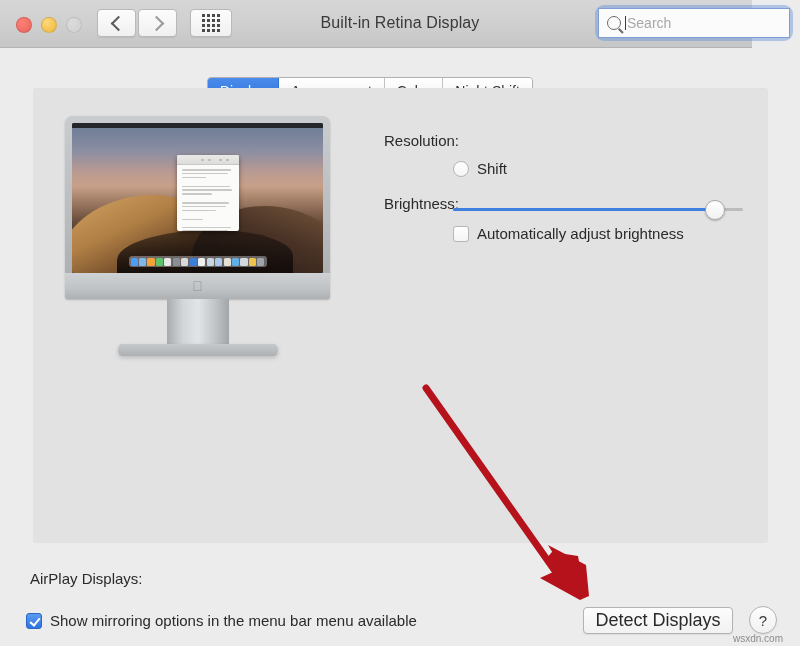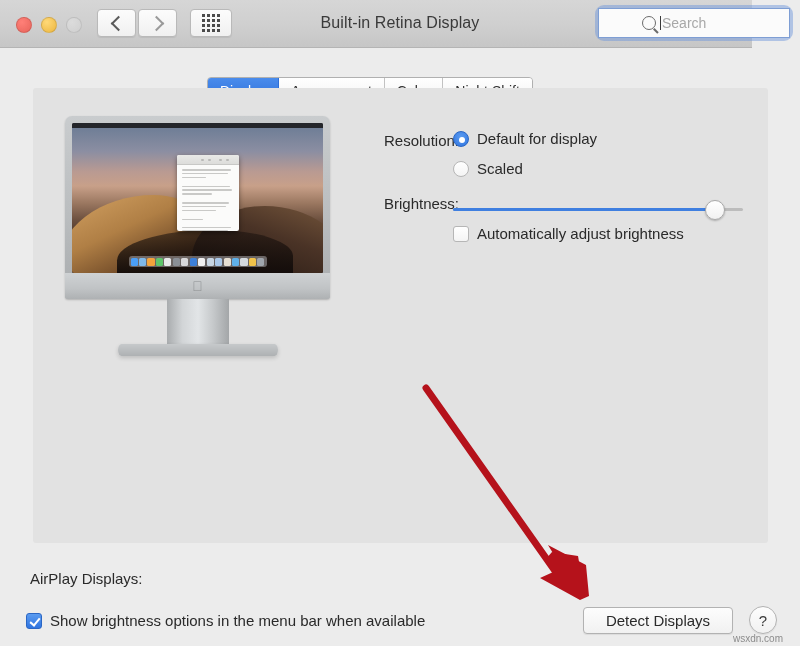--- a/index.html
+++ b/index.html
@@ -62,21 +62,20 @@
     box-shadow: 0 0 0 3px rgba(110,150,220,.48);
     box-sizing: border-box;
   }
   #search-field {
     position: absolute; inset: 0;
     background: #fbfbfb;
     border: 1px solid #7e9ed4;
     border-radius: 0;
     display: flex; align-items: center;
     box-sizing: border-box;
-    padding-left: 35px;
   }
   #search-icon {
     margin-left: 8px; width: 12px; height: 12px;
     border: 1.6px solid #6b6b6b; border-radius: 50%;
     position: relative; flex: none;
   }
   #search-icon::after {
     content: ""; position: absolute; right: -4px; bottom: -3px;
     width: 6px; height: 1.6px; background: #6b6b6b;
     transform: rotate(45deg);
@@ -306,21 +305,21 @@
   .step-down { border-top: 4.5px solid #fff; }
 
   #check-mirroring { left: 26px; top: 612px; }
 
   #detect-btn {
     position: absolute; left: 583px; top: 607px;
     width: 150px; height: 27px;
     background: linear-gradient(to bottom, #fdfdfd, #f1f1f1);
     border: 1px solid #b2b2b2; border-radius: 4px;
     display: flex; align-items: center; justify-content: center;
-    font-size: 15px; color: #2a2a2a;
+    font-size: 18px; color: #2a2a2a;
     box-shadow: 0 1px 1px rgba(0,0,0,.07);
     box-sizing: border-box;
   }
   #help-btn {
     position: absolute; left: 749px; top: 606px;
     width: 28px; height: 28px; border-radius: 50%;
     background: linear-gradient(to bottom, #fdfdfd, #f1f1f1);
     border: 1px solid #b2b2b2;
     display: flex; align-items: center; justify-content: center;
     font-size: 15px; color: #3a3a3a;
@@ -453,48 +452,44 @@
         <div id="imac-chin">
           <span id="apple-logo"></span>
         </div>
       </div>
       <div id="imac-neck"></div>
       <div id="imac-foot"></div>
     </div>
 
     <div class="row-label" id="lbl-resolution">Resolution:</div>
 
-    <div class="radio-row" id="radio-default">
-      <span class="radio on"></span>
-      <span class="radio-label">Default for display</span>
-    </div>
     <div class="radio-row" id="radio-scaled">
       <span class="radio off"></span>
-      <span class="radio-label">Scaled</span>
+      <span class="radio-label">Shift</span>
     </div>
 
     <div class="row-label" id="lbl-brightness">Brightness:</div>
     <div id="slider">
       <div id="slider-track"></div>
       <div id="slider-fill" style="width: 261px;"></div>
       <div id="slider-knob" style="left: 261px;"></div>
     </div>
 
     <div class="check-row" id="check-autobright">
       <span class="checkbox off"></span>
       <span class="check-label">Automatically adjust brightness</span>
     </div>
 
   </div>
 
   <div id="lbl-airplay">AirPlay Displays:</div>
 
   <div class="check-row" id="check-mirroring">
     <span class="checkbox on"></span>
-    <span class="check-label">Show brightness options in the menu bar when available</span>
+    <span class="check-label">Show mirroring options in the menu bar menu available</span>
   </div>
 
   <div id="detect-btn">Detect Displays</div>
   <div id="help-btn">?</div>
   <div id="watermark">wsxdn.com</div>
 
   <svg id="annotation" viewBox="0 0 800 646">
     <line x1="426" y1="388" x2="560" y2="578" stroke="#b5121b" stroke-width="7" stroke-linecap="round"></line>
     <polygon points="580,600 540,578 562,568 548,545 586,565 589,596" fill="#b5121b"></polygon>
     <polygon points="545,560 585,596 578,556 552,552" fill="#b5121b"></polygon>

